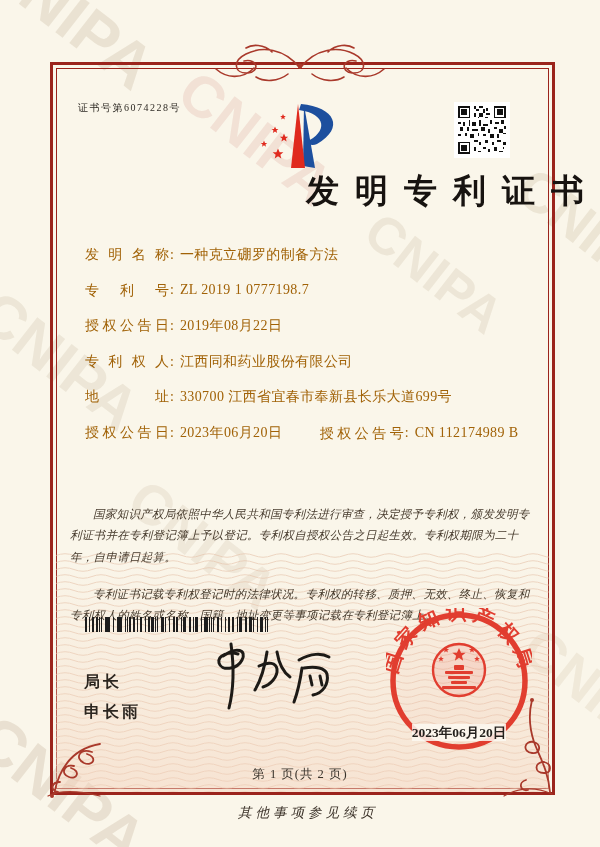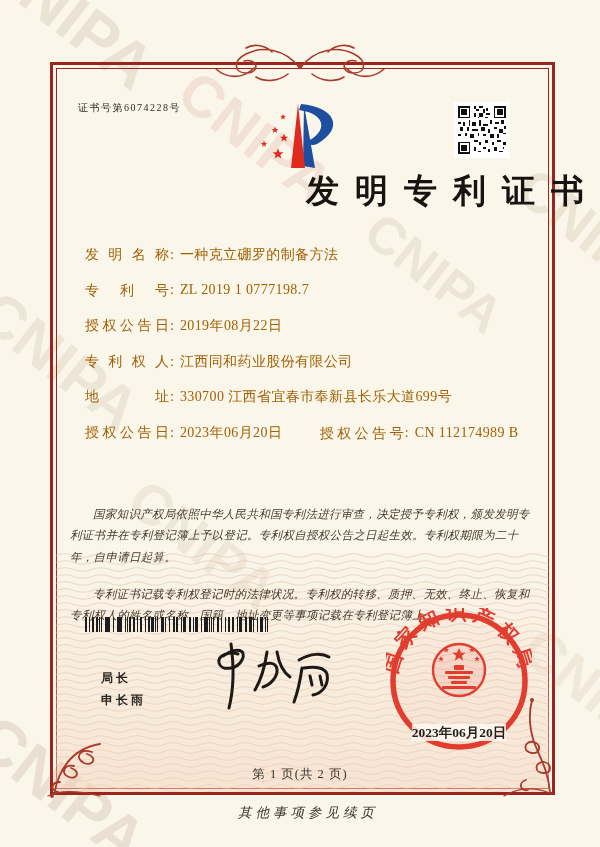--- a/index.html
+++ b/index.html
@@ -36,22 +36,22 @@
   .body-text{position:absolute;left:70px;right:62px;top:488px;font-size:11.5px;line-height:1.85;
              font-style:italic;color:#463a2c;letter-spacing:.3px;}
   .body-text p{margin:16px 0 4px 0;text-indent:2em;}
 
   .barcode{position:absolute;left:85px;top:617px;width:184px;height:15px;
            background:
              repeating-linear-gradient(90deg,#1d1d1d 0 1.5px,transparent 1.5px 4px),
              repeating-linear-gradient(90deg,#1d1d1d 0 1px,transparent 1px 7px),
              repeating-linear-gradient(90deg,#1d1d1d 0 2px,transparent 2px 11px);}
 
-  .director{position:absolute;left:101px;top:667px;font-family:"Liberation Sans","DejaVu Sans",sans-serif;
-            font-size:12px;font-weight:700;color:#2c2620;letter-spacing:3px;line-height:1.85;}
+  .director{position:absolute;left:84px;top:667px;font-family:"Liberation Sans","DejaVu Sans",sans-serif;
+            font-size:16px;font-weight:700;color:#2c2620;letter-spacing:3px;line-height:1.85;}
   .signature{position:absolute;left:193px;top:636px;}
 
   .seal{position:absolute;left:386px;top:608px;}
 
   .page-info{position:absolute;left:0;right:0;top:766px;text-align:center;font-size:12.5px;color:#38322a;letter-spacing:1px;}
   .foot-note{position:absolute;left:16px;right:0;top:804px;text-align:center;font-size:13.5px;font-style:italic;
              color:#3c332a;letter-spacing:4px;}
 
   .ornament{position:absolute;pointer-events:none;}
 </style>

